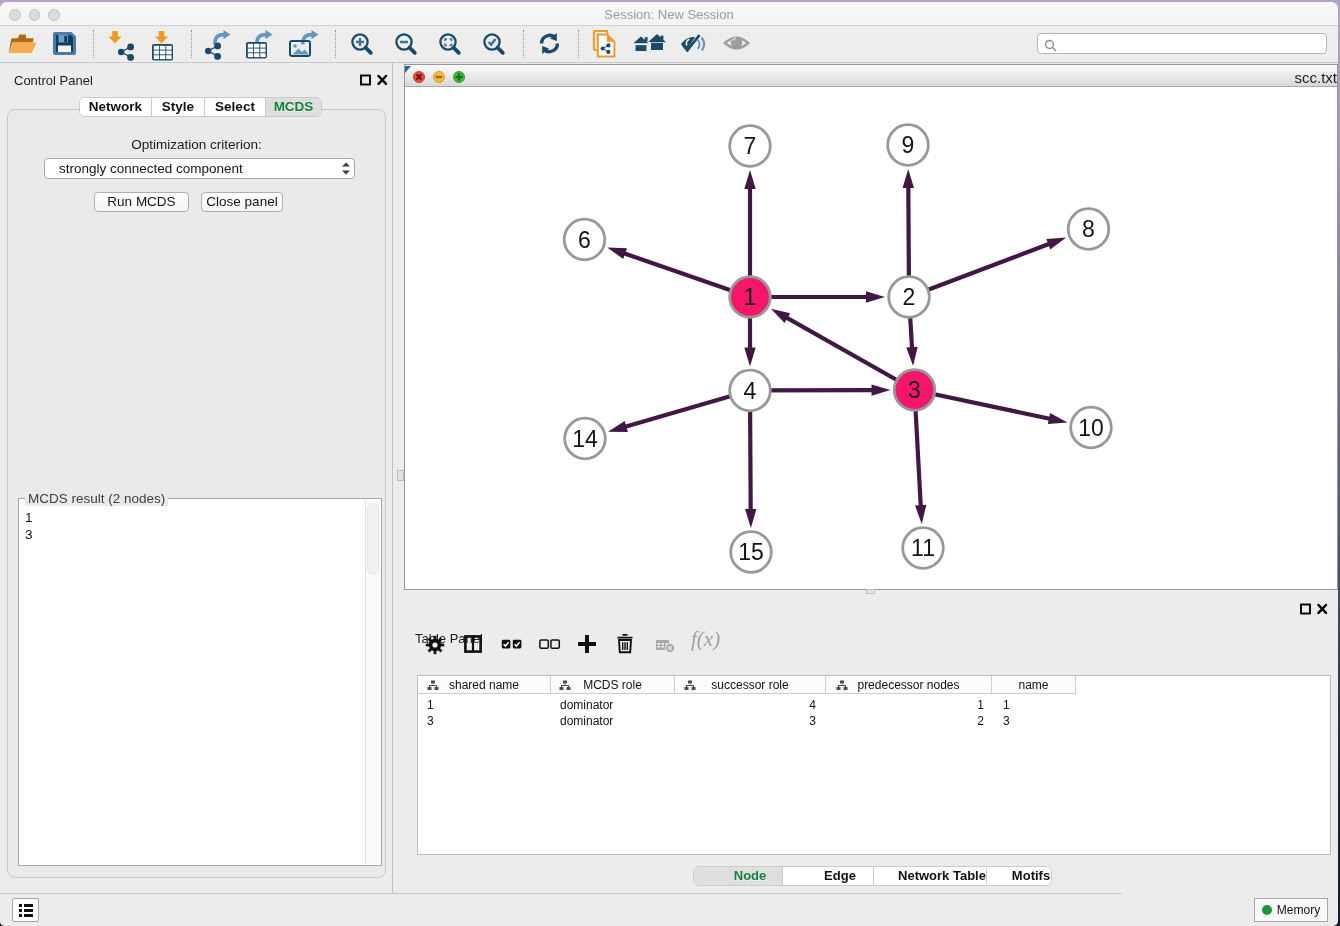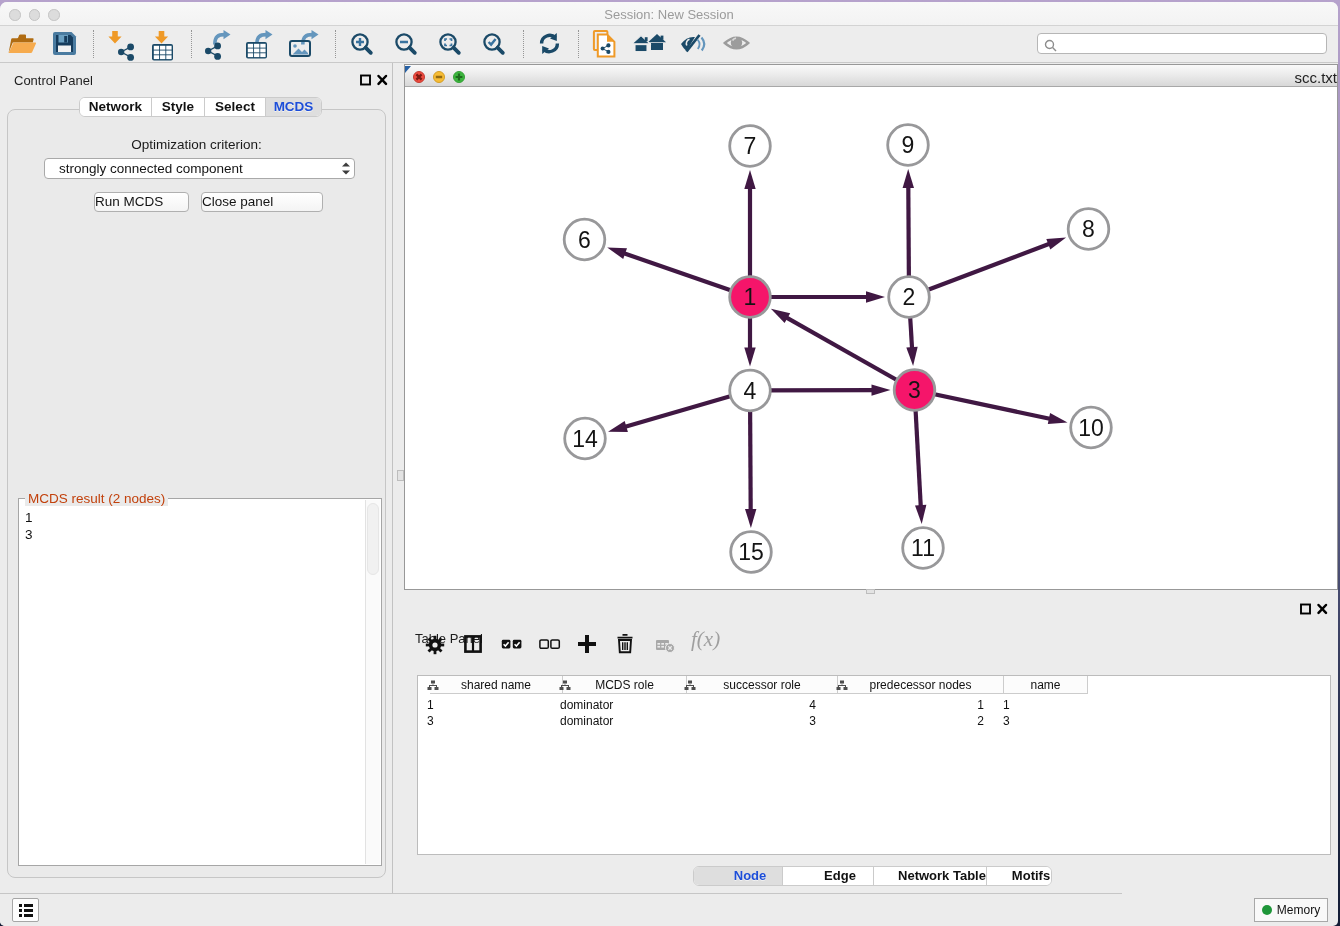--- a/index.html
+++ b/index.html
@@ -24,53 +24,53 @@
 #cpanel { position:absolute; left:0px; top:61px; width:393px; height:832px;
   background:#ececec; border-right:1px solid #c2c2c2; }
 #cpanel h1 { position:absolute; left:14px; top:10px; font-size:13px; font-weight:normal; color:#1e1e1e; }
 #cpinner { position:absolute; left:7px; top:46px; width:379px; height:769px;
   background:#eaeaea; border:1px solid #c6c6c6; border-radius:8px; }
 .tabbar { position:absolute; display:flex; border:1px solid #cbcbcb; border-radius:6px;
   background:#fff; overflow:hidden; }
 .tabbar .tab { font-size:13.5px; font-weight:bold; color:#111; text-align:center;
   border-right:1px solid #cbcbcb; background:#fff; line-height:18px; }
 .tabbar .tab:last-child { border-right:none; }
-.tabbar .tab.dis { background:#dedede; color:#1d4ed8; text-shadow:0 1px 0 #f2f2f2; }
+.tabbar .tab.dis { background:#dedede; color:#15803d; text-shadow:0 1px 0 #f2f2f2; }
 #ctabs { left:79px; top:34px; width:243px; height:20px;justify-content:center; }
 #optlabel { position:absolute; left:0px; top:74px; width:393px; text-align:center;
   font-size:13.5px; color:#1a1a1a; }
 #combo { position:absolute; left:44px; top:95px; width:311px; height:21px; background:#fff;
   border:1px solid #a9a9a9; border-radius:4px; font-size:13.5px; color:#141414;
   line-height:19px; padding-left:14px; }
 .btn { position:absolute; height:20px; background:linear-gradient(#ffffff,#f4f4f4);
   border:1px solid #b0b0b0; border-radius:4px; font-size:13.5px; color:#141414;
-  line-height:18px; }
+  text-align:center; line-height:18px; }
 #fieldset { position:absolute; left:18px; top:435px; width:364px; height:368px;
   border:1px solid #a6a6a6; background:#fff; }
 #fslabel { position:absolute; left:6px; top:-8px; background:#eaeaea; padding:0 3px;
-  font-size:13.5px; color:#c2410c; }
+  font-size:13.5px; color:#404040; }
 #fstext { position:absolute; left:6px; top:11px; font-size:13.5px; color:#111; line-height:16.5px; }
 #fsscroll { position:absolute; right:1px; top:1px; width:15px; height:364px;
   background:#fafafa; border-left:1px solid #e2e2e2; }
 #fsthumb { position:absolute; left:1px; top:3px; width:12px; height:72px;
   background:#f1f1f1; border:1px solid #e6e6e6; border-radius:6px; }
 
 #frame { position:absolute; left:404px; top:62px; width:934px; height:526px;
   border:1px solid #989898; background:#fff; }
 #ftitle { position:absolute; left:0px; top:0px; width:932px; height:22px;
   background:linear-gradient(#fafafa 0%,#e8e8e8 55%,#d8d8d8 100%); border-bottom:1px solid #a8a8a8; }
 #ftitle span { position:absolute; top:4px; left:0px; width:100%; text-align:right; font-size:15px; color:#222; }
 .lamp { position:absolute; top:5.5px; width:12px; height:12px; border-radius:50%; }
 
 #tpanel { position:absolute; left:394px; top:595px; width:944px; height:298px; background:#ececec; }
 #tpanel h1 { position:absolute; left:21px; top:5px; font-size:13px; font-weight:normal; color:#1e1e1e;margin-top:29px; }
 #ttable { position:absolute; left:23px; top:78px; width:914px; height:180px;
   background:#fff; border:1px solid #bcbcbc; }
 .hrow { position:absolute; left:0px; top:0px; height:18px; background:#fcfcfc;
-  border-bottom:1px solid #cccccc;margin-left:12px; }
+  border-bottom:1px solid #cccccc; }
 .hcell { position:absolute; top:0px; height:18px; border-right:1px solid #cdcdcd;
   font-size:12px; color:#111; text-align:center; line-height:18px; }
 .trow { position:absolute; font-size:12px; color:#111; height:16px; line-height:16px; }
 #ttabs { left:299px; top:269px; width:359px; height:20px; }
 #ttabs .tab { font-size:13px;padding-left:24px; }
 
 #sbar { position:absolute; left:0px; top:891px; width:1122px; height:33px;
   background:#ececec; border-top:1px solid #c6c6c6; }
 #lbtn { position:absolute; left:12px; top:4px; width:27px; height:24px; background:#fdfdfd;
   border:1px solid #a6a6a6; border-radius:2px; }
@@ -265,21 +265,21 @@
       <div class="tab" style="width:61px">Select</div>
       <div class="tab dis" style="width:55px">MCDS</div>
     </div>
     <div id="optlabel">Optimization criterion:</div>
     <div id="combo">strongly connected component</div>
     <svg class="abs" style="left:340px;top:98px" width="12" height="15" viewBox="0 0 12 15">
       <path d="M2 5.5 L6 1.5 L10 5.5 Z" fill="#3c3c3c"></path>
       <path d="M2 9.5 L6 13.5 L10 9.5 Z" fill="#3c3c3c"></path>
     </svg>
     <div class="btn" style="left:94px;top:129px;width:95px">Run MCDS</div>
-    <div class="btn" style="left:201px;top:129px;width:122px">Close panel</div>
+    <div class="btn" style="left:201px;top:129px;width:82px">Close panel</div>
     <div id="fieldset">
       <div id="fslabel">MCDS result (2 nodes)</div>
       <div id="fstext">1<br>3</div>
       <div id="fsscroll">
           <div id="fsthumb"></div>
         </div>
     </div>
   </div>
 
   <div id="frame">

